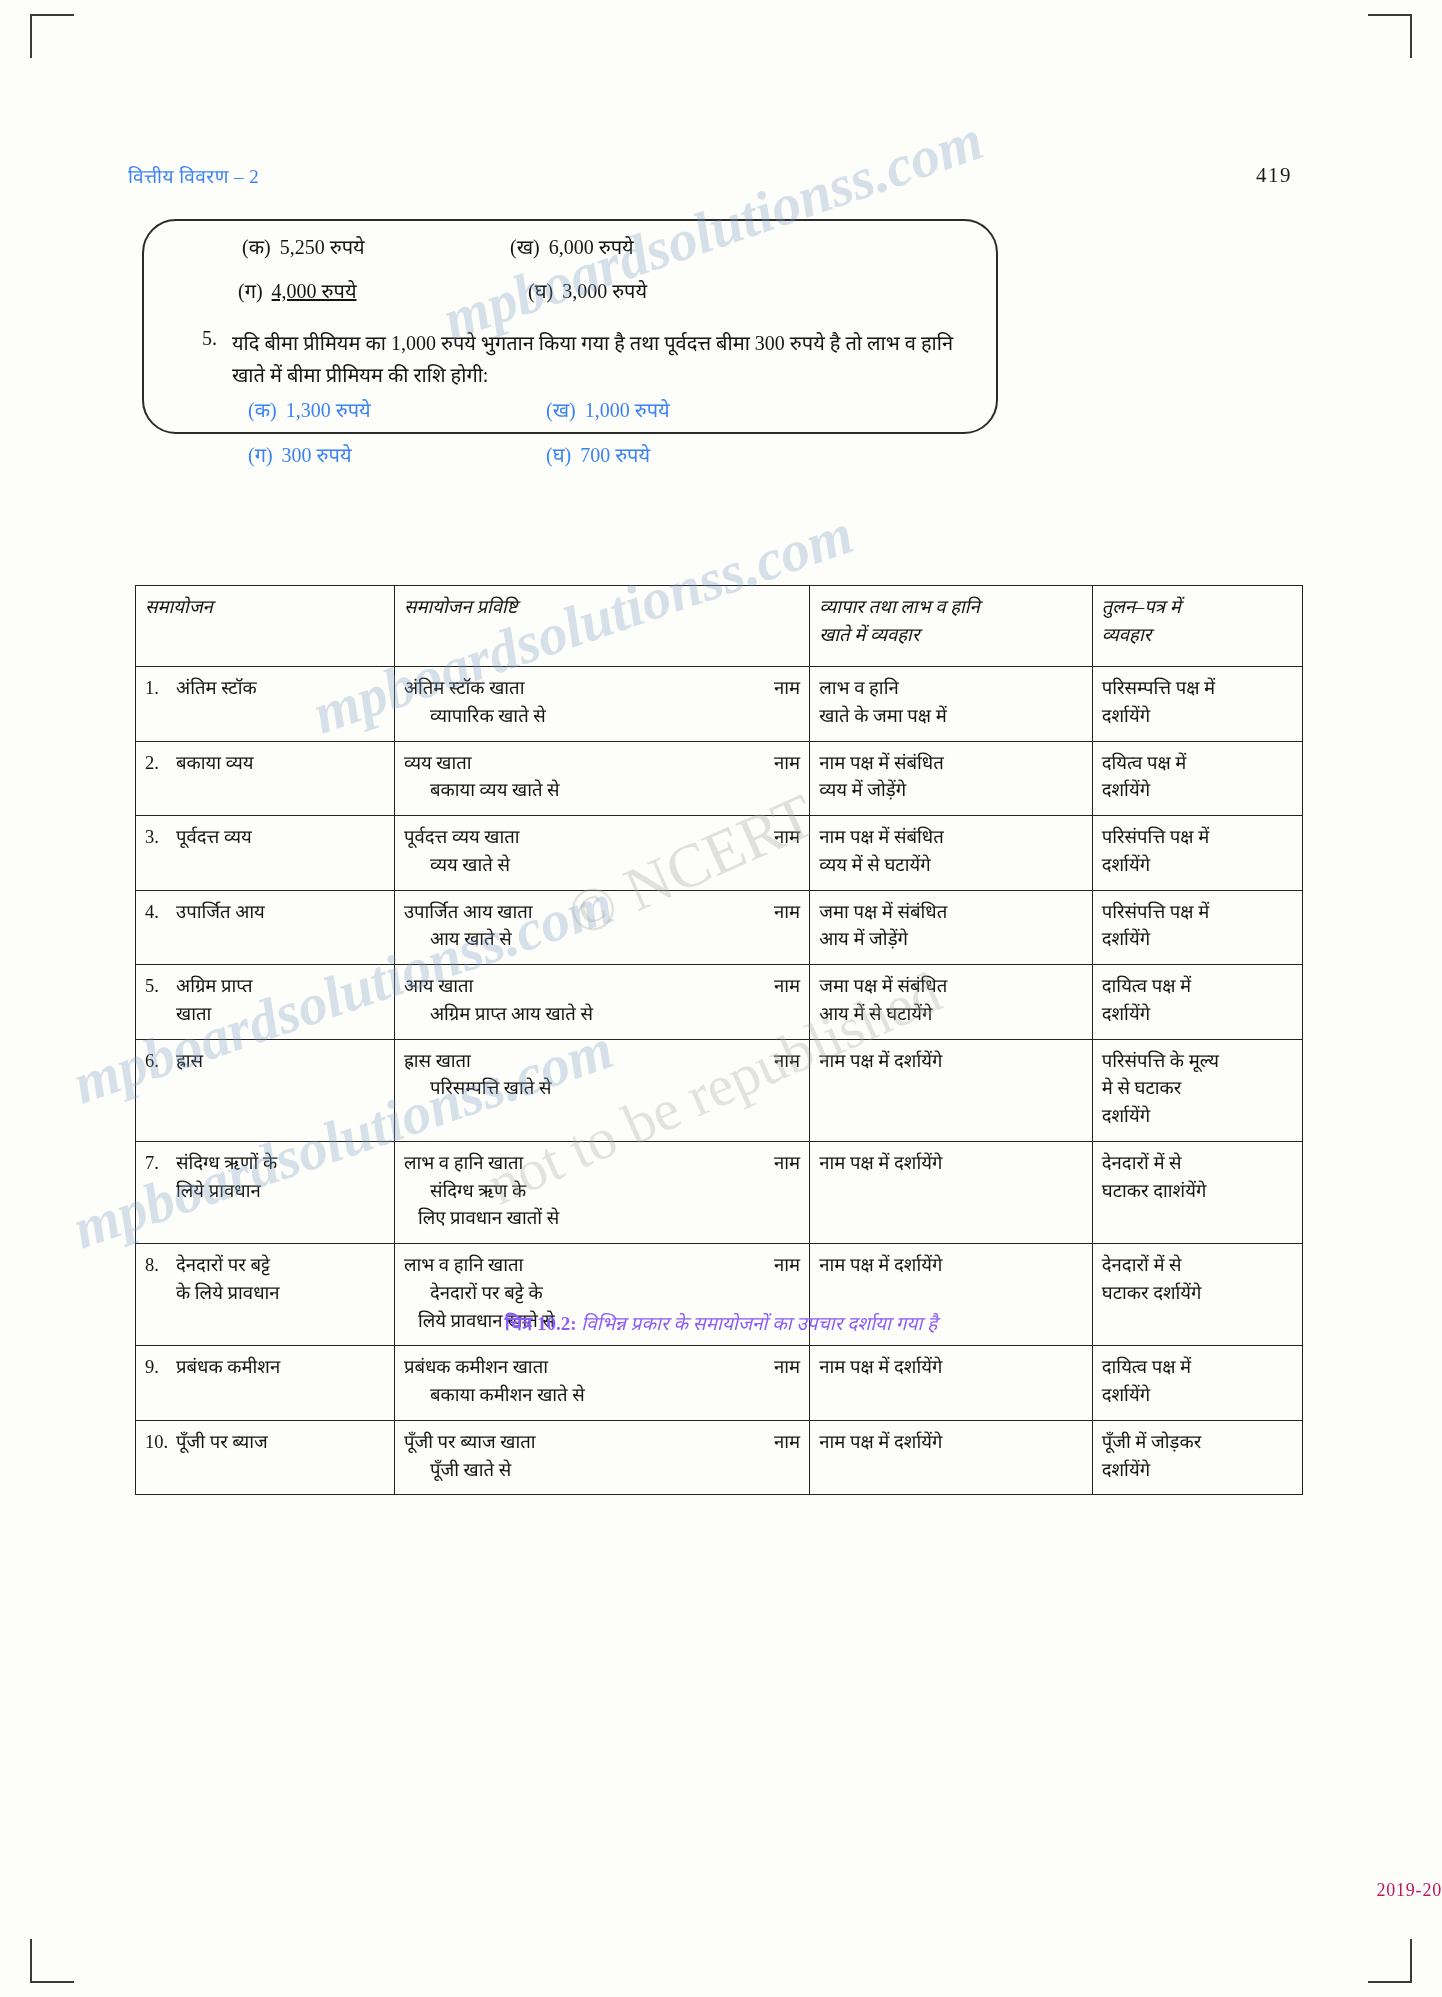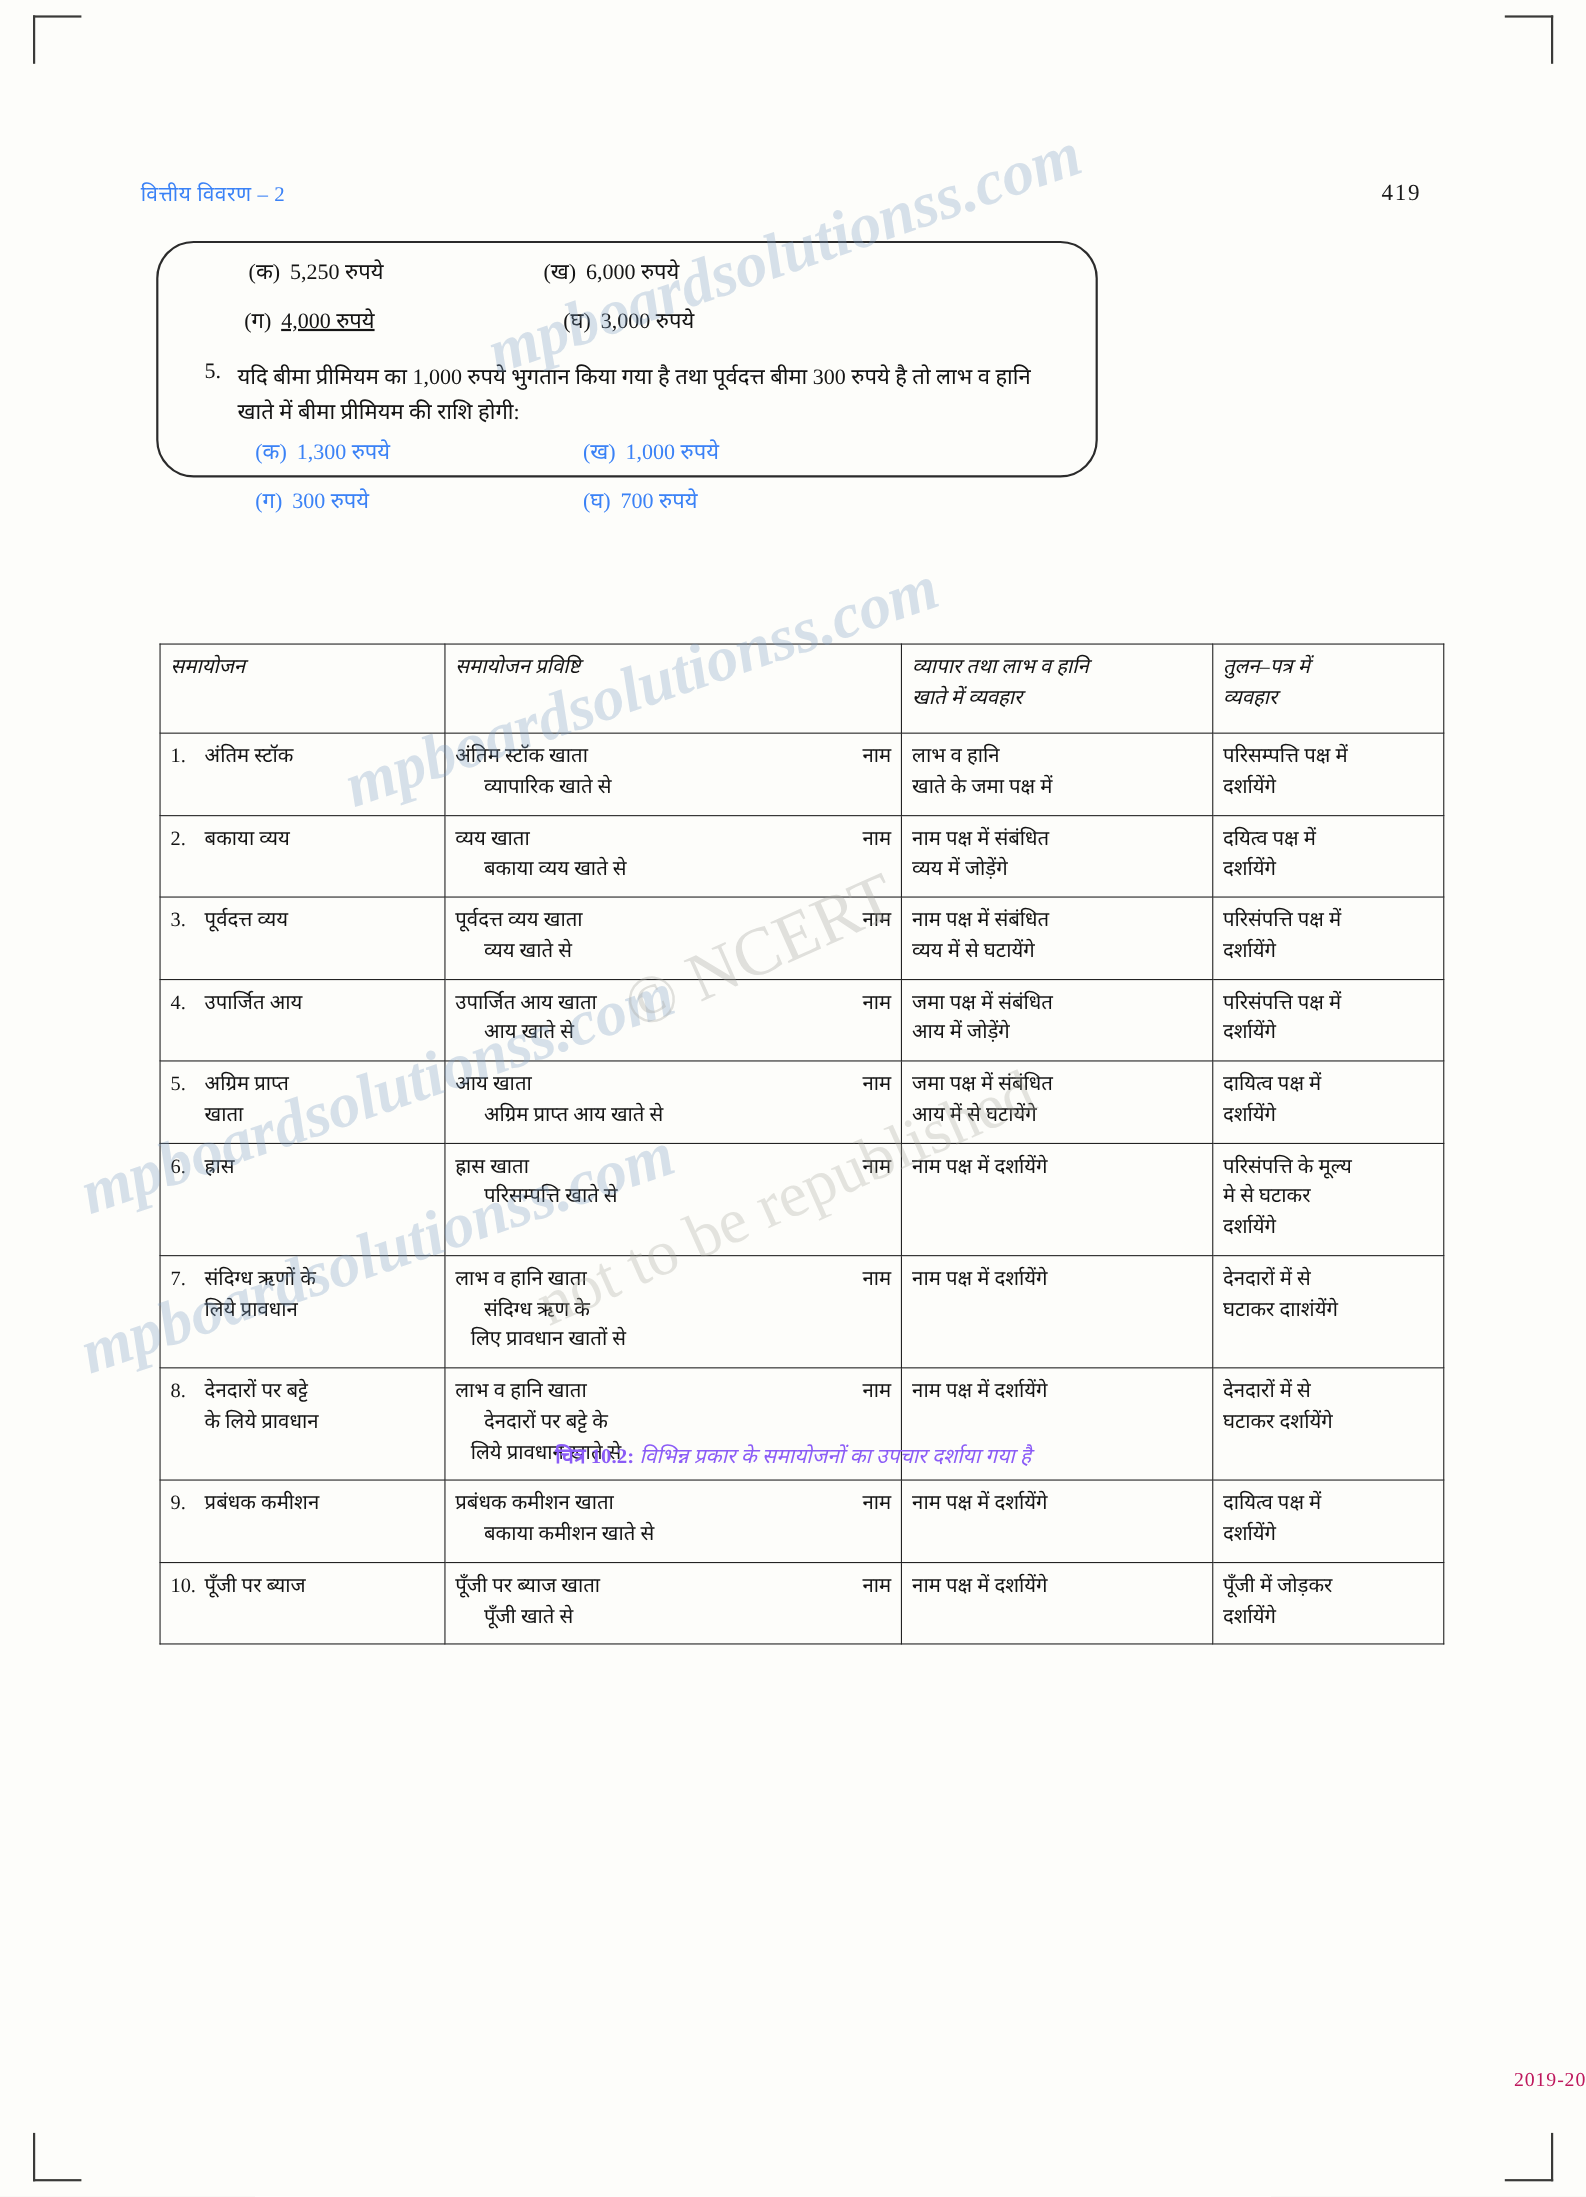--- a/index.html
+++ b/index.html
@@ -56,21 +56,21 @@
     left: 142px;
     width: 856px;
     height: 215px;
     border: 2.2px solid #2b2b2b;
     border-radius: 34px;
     box-sizing: border-box;
   }
   .mcq-inner {
     position: relative;
     height: 100%;
-    padding: 12px 18px 0 10px;
+    padding: 12px 18px 0 26px;
   }
   .opt-row {
     display: flex;
     align-items: baseline;
     height: 44px;
     font-size: 20px;
     color: #141414;
   }
   .opt-row .slotA { width: 268px; padding-left: 72px; white-space: nowrap; }
   .opt-row .slotB { white-space: nowrap; }
@@ -94,21 +94,21 @@
     font-size: 20px;
     color: #3b82f6;
   }
   .opt-row2 .slotA { width: 292px; padding-left: 78px; white-space: nowrap; }
   .opt-row2 .slotB { padding-left: 6px; white-space: nowrap; }
 
   
   .tbl-wrap {
     position: absolute;
     top: 585px;
-    left: 145px;
+    left: 135px;
     width: 1168px;
   }
   table.adj {
     border-collapse: collapse;
     width: 100%;
     table-layout: fixed;
     background: transparent;
   }
   table.adj td, table.adj th {
     border: 1.6px solid #232323;

